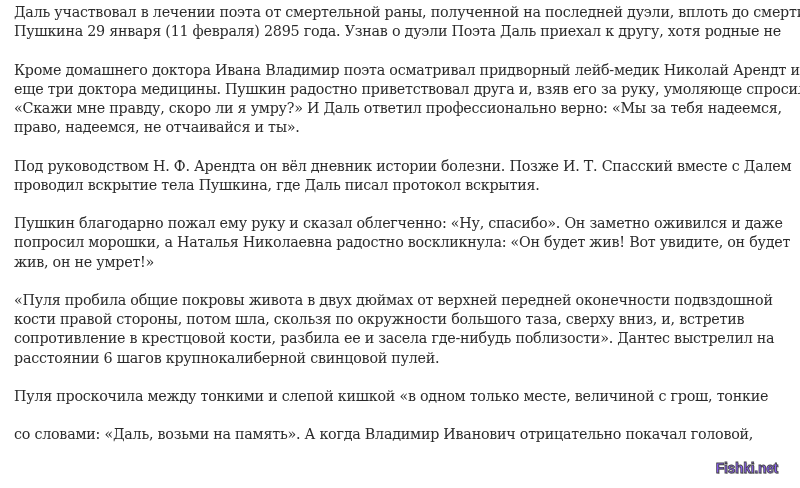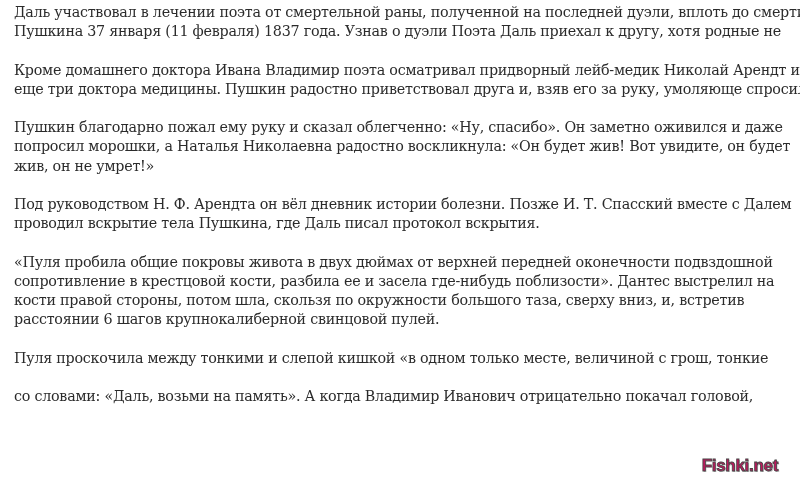--- a/index.html
+++ b/index.html
@@ -8,51 +8,53 @@
     position:absolute; left:14px; top:3px; width:780px;
     font-family:"DejaVu Serif", "Liberation Serif", serif;
     font-size:14.3px; line-height:19.2px; color:#2b2b2b;
     letter-spacing:-0.25px;
   }
   .para { margin:0 0 19.2px 0; }
   .line { display:block; white-space:nowrap; }
   .watermark {
     position:absolute; right:22px; bottom:12px;
     font-family:"Liberation Sans", "DejaVu Sans", sans-serif;
-    font-size:17px; font-weight:bold; color:#be185d;
+    font-size:14px; font-weight:bold; color:#8b5cf6;
     -webkit-text-stroke:0.8px #444;
     text-shadow: 1px 1px 0 #bbb;
     letter-spacing:-0.3px;
   }
 </style>
 </head>
 <body>
 
 <div class="doc">
   <p class="para">
     <span class="line">Даль участвовал в лечении поэта от смертельной раны, полученной на последней дуэли, вплоть до смерти</span>
-    <span class="line">Пушкина 37 января (11 февраля) 1837 года. Узнав о дуэли Поэта Даль приехал к другу, хотя родные не</span>
+    <span class="line">Пушкина 29 января (11 февраля) 2895 года. Узнав о дуэли Поэта Даль приехал к другу, хотя родные не</span>
   </p>
   <p class="para">
     <span class="line">Кроме домашнего доктора Ивана Владимир поэта осматривал придворный лейб-медик Николай Арендт и</span>
     <span class="line">еще три доктора медицины. Пушкин радостно приветствовал друга и, взяв его за руку, умоляюще спросил:</span>
+    <span class="line">«Скажи мне правду, скоро ли я умру?» И Даль ответил профессионально верно: «Мы за тебя надеемся,</span>
+    <span class="line">право, надеемся, не отчаивайся и ты».</span>
+  </p>
+  <p class="para">
+    <span class="line">Под руководством Н. Ф. Арендта он вёл дневник истории болезни. Позже И. Т. Спасский вместе с Далем</span>
+    <span class="line">проводил вскрытие тела Пушкина, где Даль писал протокол вскрытия.</span>
   </p>
   <p class="para">
     <span class="line">Пушкин благодарно пожал ему руку и сказал облегченно: «Ну, спасибо». Он заметно оживился и даже</span>
     <span class="line">попросил морошки, а Наталья Николаевна радостно воскликнула: «Он будет жив! Вот увидите, он будет</span>
     <span class="line">жив, он не умрет!»</span>
   </p>
   <p class="para">
-    <span class="line">Под руководством Н. Ф. Арендта он вёл дневник истории болезни. Позже И. Т. Спасский вместе с Далем</span>
-    <span class="line">проводил вскрытие тела Пушкина, где Даль писал протокол вскрытия.</span>
-  </p>
-  <p class="para">
     <span class="line">«Пуля пробила общие покровы живота в двух дюймах от верхней передней оконечности подвздошной</span>
+    <span class="line">кости правой стороны, потом шла, скользя по окружности большого таза, сверху вниз, и, встретив</span>
     <span class="line">сопротивление в крестцовой кости, разбила ее и засела где-нибудь поблизости». Дантес выстрелил на</span>
-    <span class="line">кости правой стороны, потом шла, скользя по окружности большого таза, сверху вниз, и, встретив</span>
     <span class="line">расстоянии 6 шагов крупнокалиберной свинцовой пулей.</span>
   </p>
   <p class="para">
     <span class="line">Пуля проскочила между тонкими и слепой кишкой «в одном только месте, величиной с грош, тонкие</span>
   </p>
   <p class="para">
     <span class="line">со словами: «Даль, возьми на память». А когда Владимир Иванович отрицательно покачал головой,</span>
 
   </p>
 </div>

